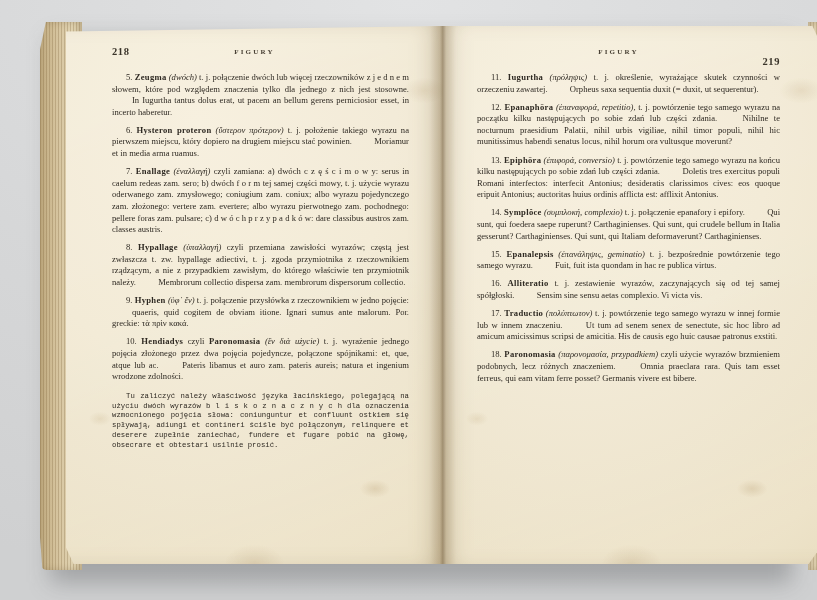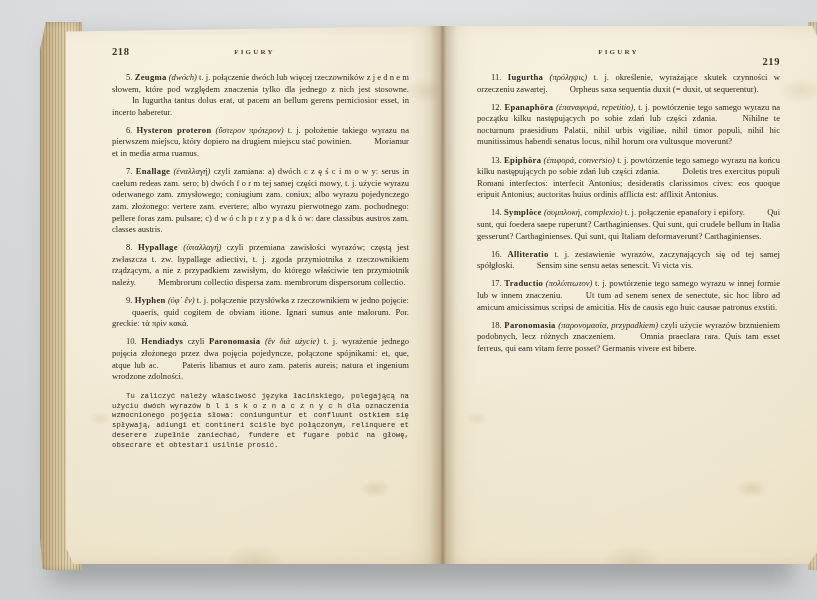--- a/index.html
+++ b/index.html
@@ -236,24 +236,29 @@
             <span class="term">Epiphōra</span>
             <span class="grk">(ἐπιφορά, conversio)</span><span> t. j. powtórzenie tego samego wyrazu na końcu kilku następujących po sobie zdań lub części zdania. </span><span class="lat">Doletis tres exercitus populi Romani interfectos: interfecit Antonius; desideratis clarissimos cives: eos quoque eripuit Antonius; auctoritas huius ordinis afflicta est: afflixit Antonius.</span>
           </p>
 
           <p class="para">
             <span class="num">14.</span>
             <span class="term">Symplŏce</span>
             <span class="grk">(συμπλοκή, complexio)</span><span> t. j. połączenie epanafory i epifory. </span><span class="lat">Qui sunt, qui foedera saepe ruperunt? Carthaginienses. Qui sunt, qui crudele bellum in Italia gesserunt? Carthaginienses. Qui sunt, qui Italiam deformaverunt? Carthaginienses.</span>
           </p>
 
+          <p class="para">
+            <span class="num">15.</span>
+            <span class="term">Epanalepsis</span>
+            <span class="grk">(ἐπανάληψις, geminatio)</span><span> t. j. bezpośrednie powtórzenie tego samego wyrazu. </span><span class="lat">Fuit, fuit ista quondam in hac re publica virtus.</span>
+          </p>
 
           <p class="para">
             <span class="num">16.</span>
-            <span class="term">Alliteratio</span><span> t. j. zestawienie wyrazów, zaczynających się od tej samej spółgłoski. </span><span class="lat">Sensim sine sensu aetas senescit. Vi victa vis.</span>
+            <span class="term">Alliteratio</span><span> t. j. zestawienie wyrazów, zaczynających się od tej samej spółgłoski. </span><span class="lat">Sensim sine sensu aetas complexio. Vi victa vis.</span>
           </p>
 
           <p class="para">
             <span class="num">17.</span>
             <span class="term">Traductio</span>
             <span class="grk">(πολύπτωτον)</span><span> t. j. powtórzenie tego samego wyrazu w innej formie lub w innem znaczeniu. </span><span class="lat">Ut tum ad senem senex de senectute, sic hoc libro ad amicum amicissimus scripsi de amicitia. His de causis ego huic causae patronus exstiti.</span>
           </p>
 
           <p class="para">
             <span class="num">18.</span>

